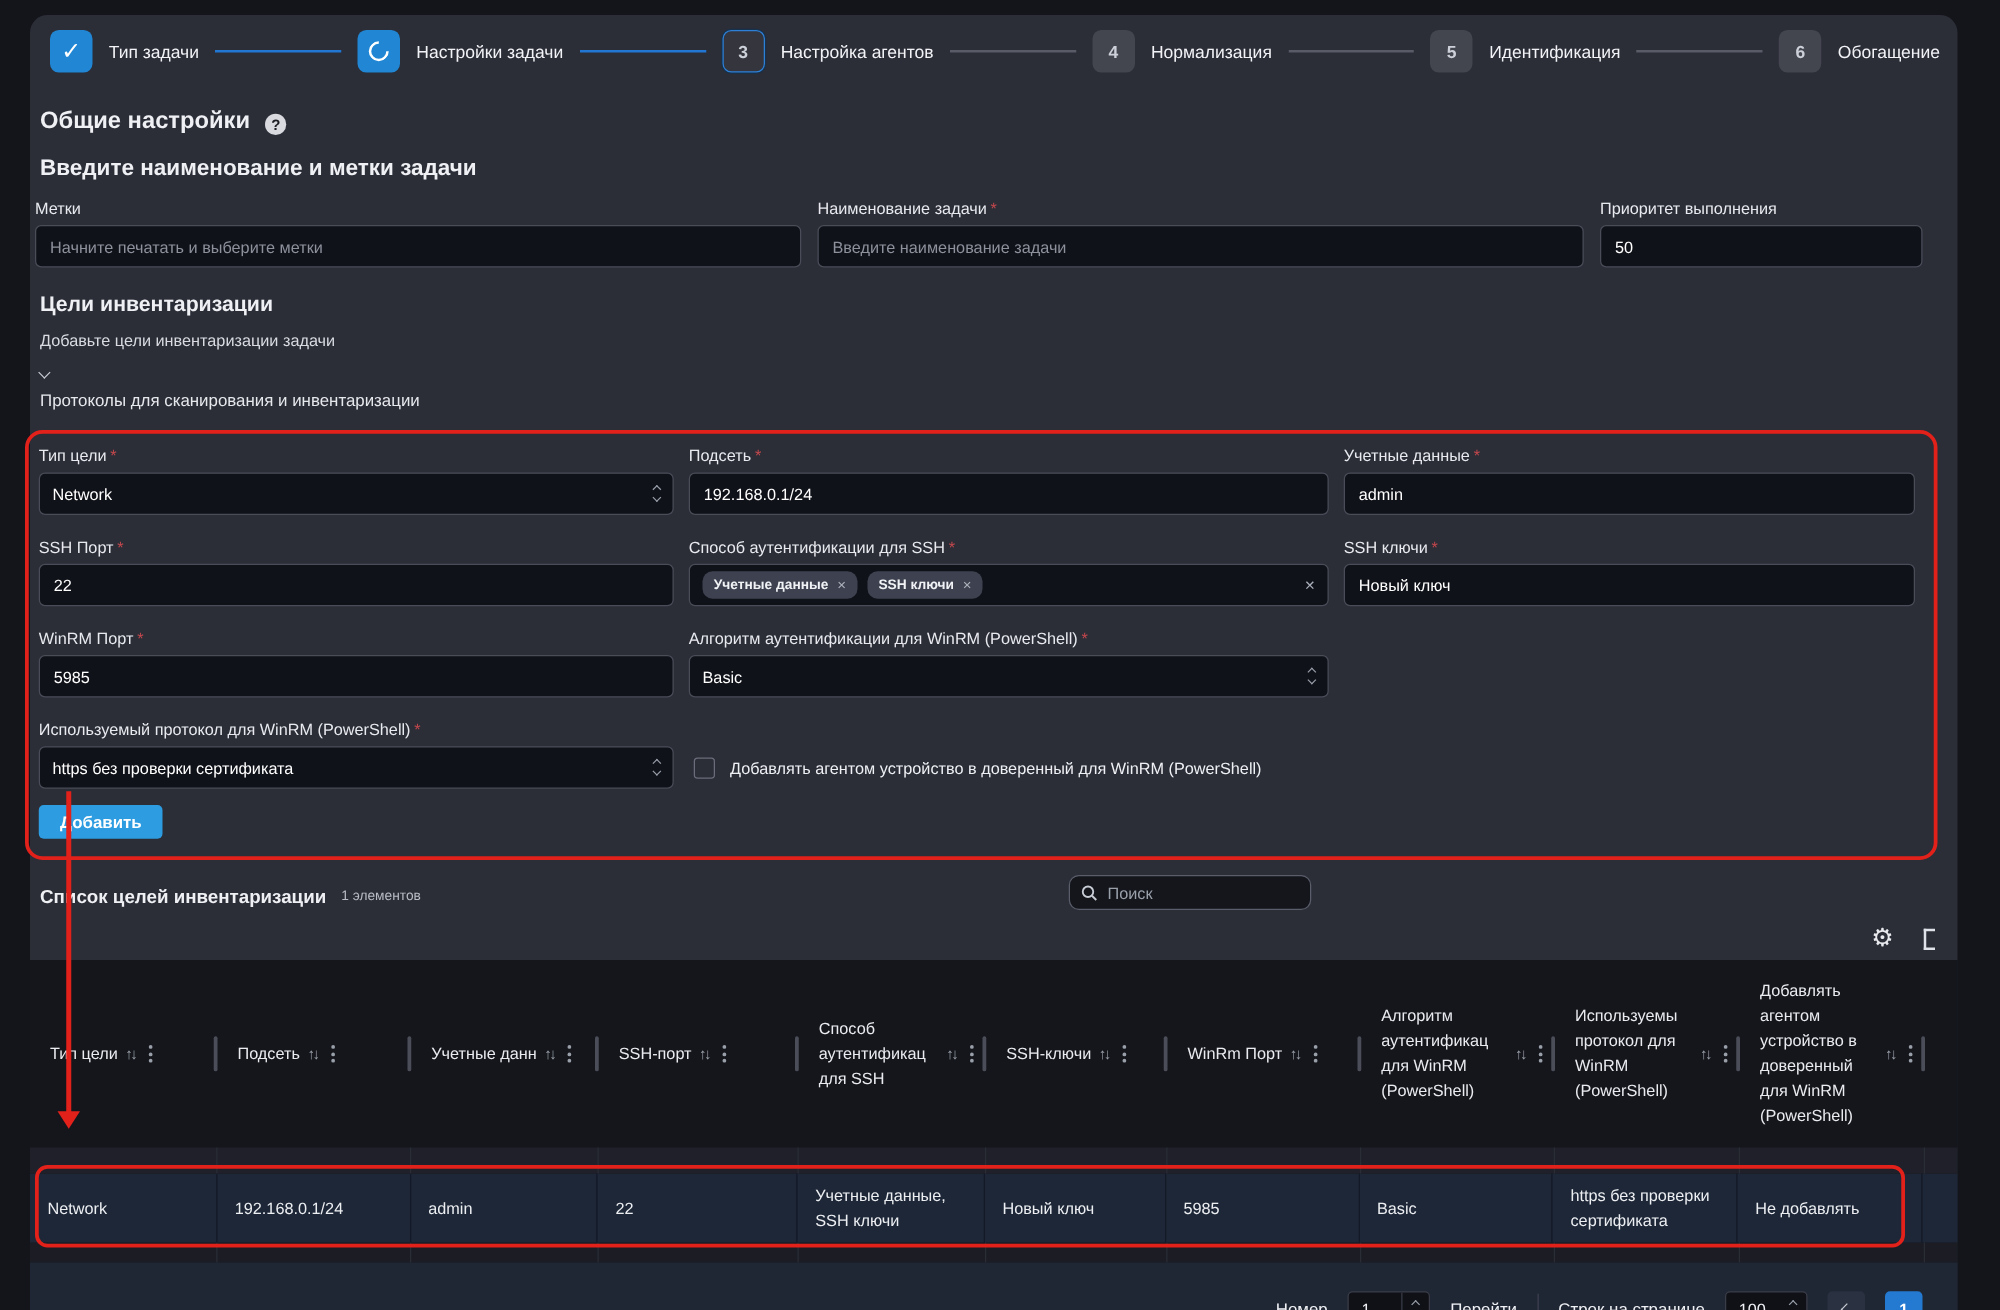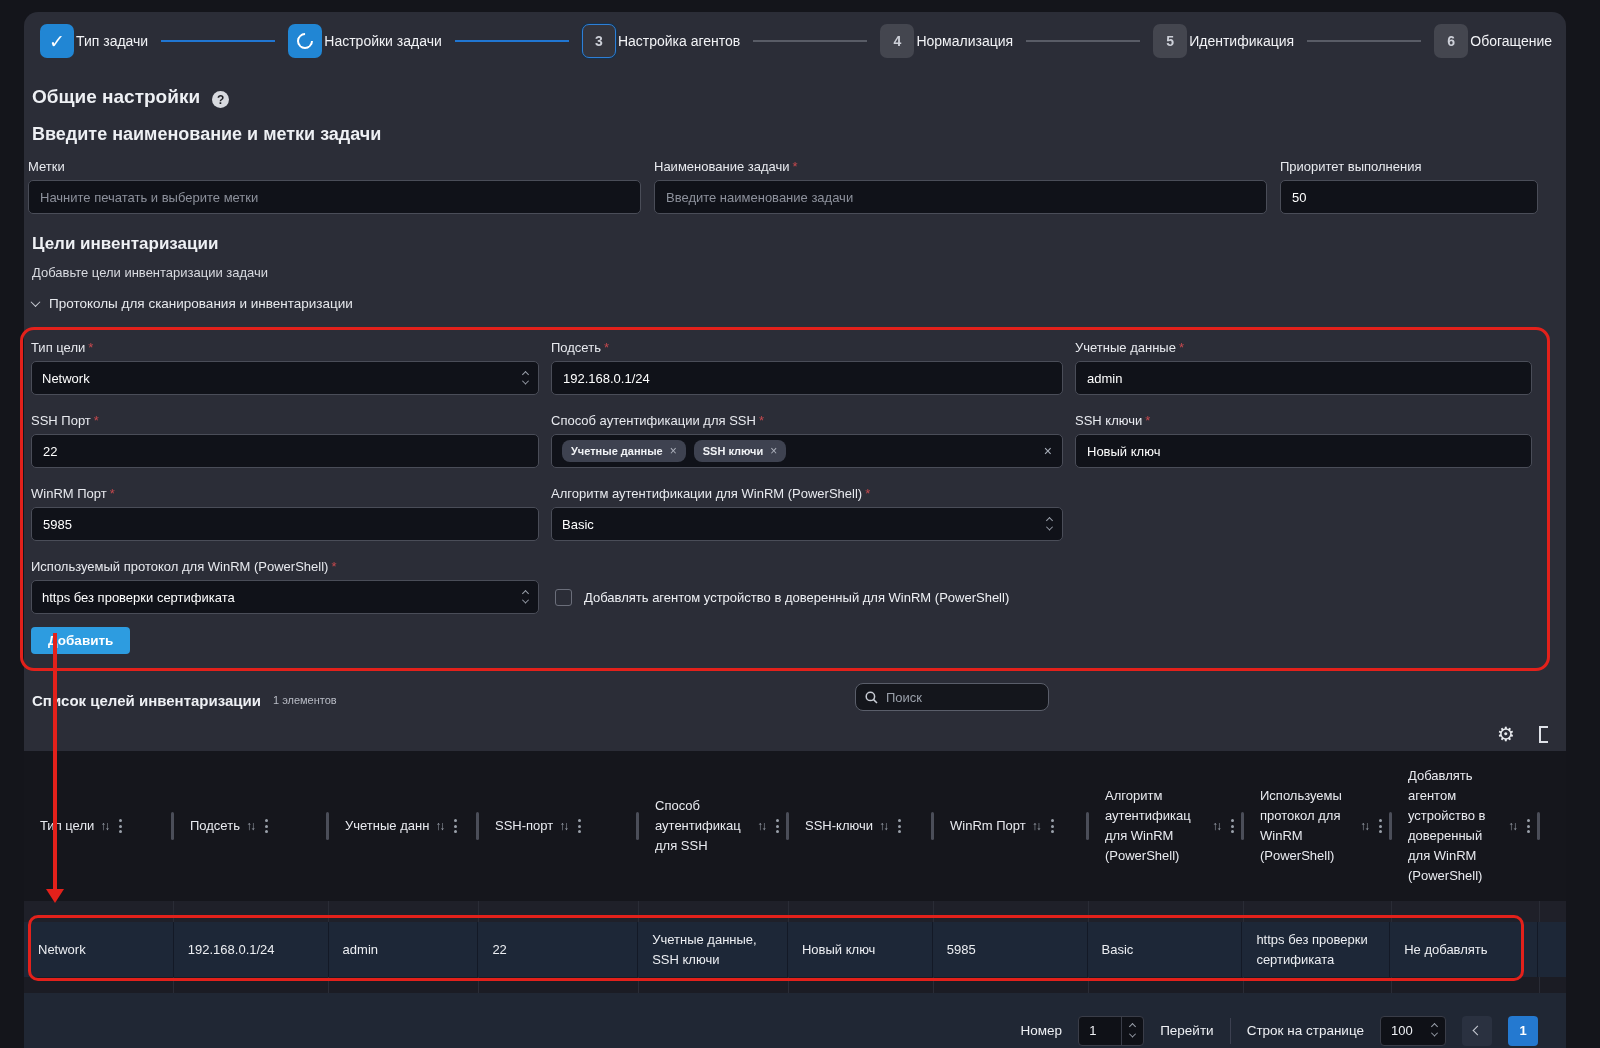--- a/index.html
+++ b/index.html
@@ -14,33 +14,33 @@
   .stepper { display:flex; align-items:center; padding:12px 10px 0 16px; height:46px; }
   .step { display:flex; align-items:center; }
   .step-box { width:34px; height:34px; border-radius:7px; display:flex; align-items:center; justify-content:center;
               font-weight:bold; font-size:14px; flex:none; }
   .step-box.done { background:#2186d4; color:#fff; font-size:19px; }
   .step-box.loading { background:#2186d4; }
   .spinner { width:16px; height:16px; border:2.5px solid #fff; border-right-color:transparent; border-radius:50%;
              transform:rotate(-45deg); }
   .step-box.current { background:#34353d; color:#cdd0d8; border:1.5px solid #2e7fd6; box-shadow:0 0 0 1px #16324d; }
   .step-box.upcoming { background:#44464f; color:#cdd0d8; }
-  .step-label { font-size:14px; color:#f2f3f6; margin:0 13px 0 2px; white-space:nowrap; }
+  .step-label { font-size:14px; color:#f2f3f6; margin:0 13px 0 13px; white-space:nowrap; }
   .connector { flex:1; height:2px; margin-right:13px; }
   .connector.blue { background:#2076d2; }
   .connector.gray { background:#595c66; }
 
   
   .h1 { font-size:19px; font-weight:bold; margin:28px 0 0 8px; display:flex; align-items:flex-end; gap:12px; }
   .help-icon { width:17px; height:17px; border-radius:50%; background:#d8dadf; color:#1d1e24; font-size:12px;
                font-weight:bold; display:inline-flex; align-items:center; justify-content:center; }
   .sub-bold { font-size:18px; font-weight:bold; margin:16px 0 0 8px; }
   .h2 { font-size:17px; font-weight:bold; margin:20px 0 0 8px; }
   .sub-reg { font-size:13px; color:#d9dbe1; margin:11px 0 0 8px; }
-  .accordion { display:flex; align-items:center; gap:10px; margin:16px 0 0 8px; font-size:13.5px; color:#e6e8ec; cursor:pointer; }
+  .accordion { display:flex; gap:10px; margin:16px 0 0 8px; font-size:13.5px; color:#e6e8ec; cursor:pointer;flex-direction:column; }
   .chev { display:inline-block; width:7px; height:7px; border-right:1.6px solid #c9ccd4; border-bottom:1.6px solid #c9ccd4; }
   .chev.down { transform:rotate(45deg) translate(-1px,-1px); }
   .chev.up { transform:rotate(-135deg); }
   .chev.left { transform:rotate(135deg); }
   .chev.sm { width:5px; height:5px; border-color:#9aa0ab; border-width:1.4px; }
 
   .field-label { font-size:13px; color:#e8eaef; margin-bottom:6px; white-space:nowrap; }
   .req { color:#c4484d; margin-left:3px; }
   .tbox { height:34px; width:100%; background:#101219; border:1px solid #4a4d58; border-radius:5px;
           color:#fff; font-size:13px; padding:0 11px; font-family:inherit; outline:none; }

